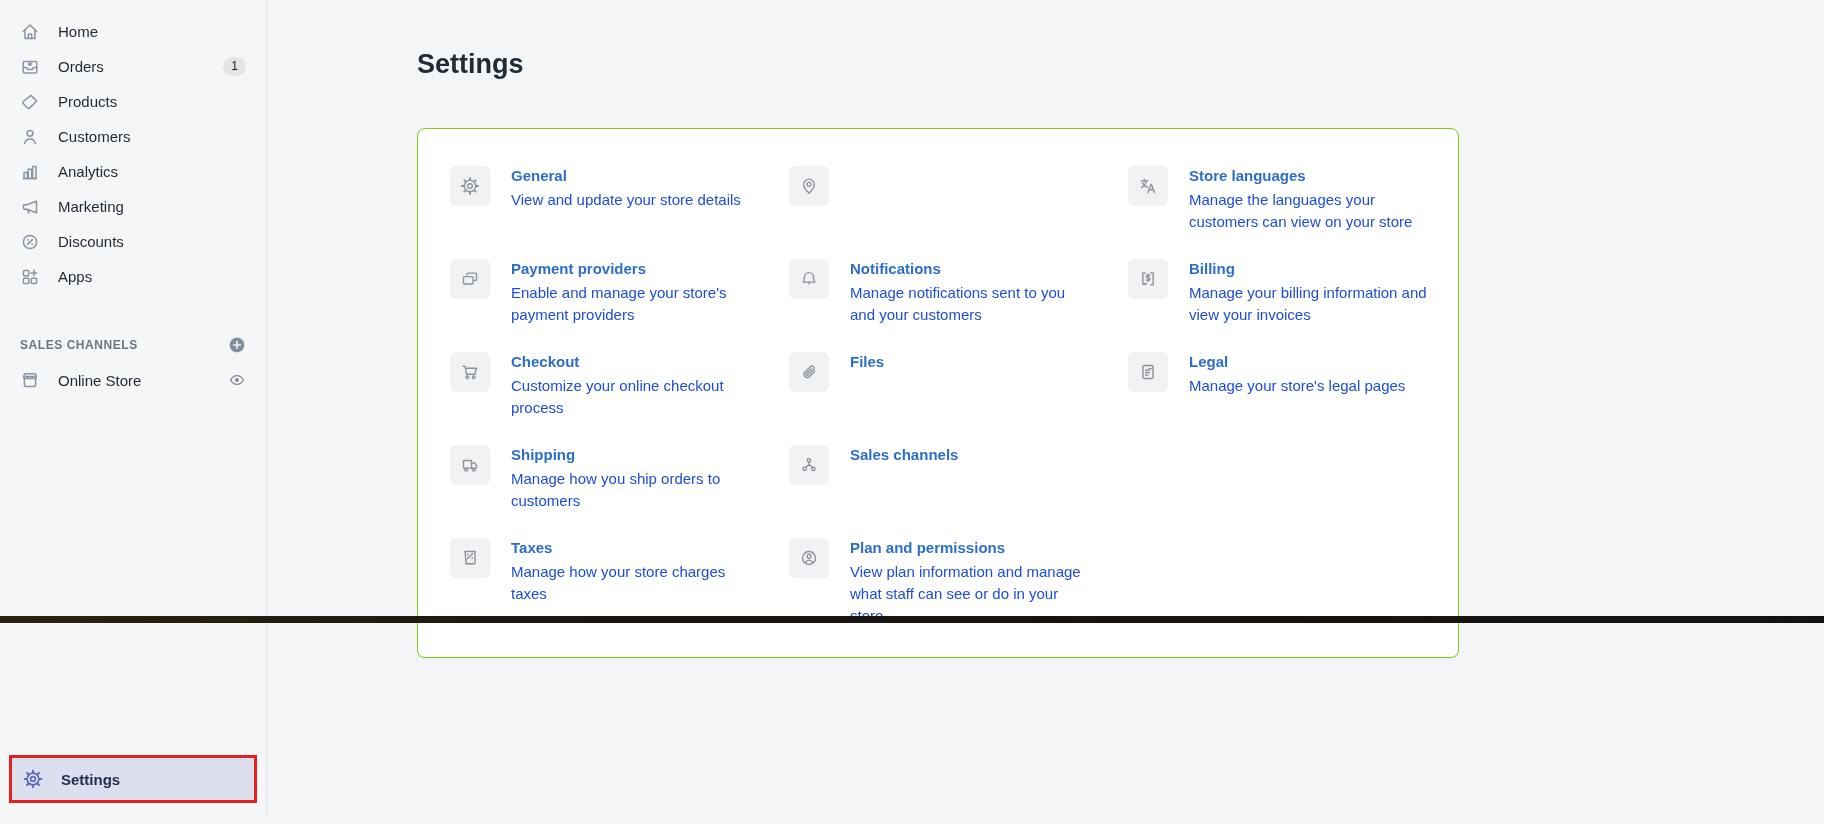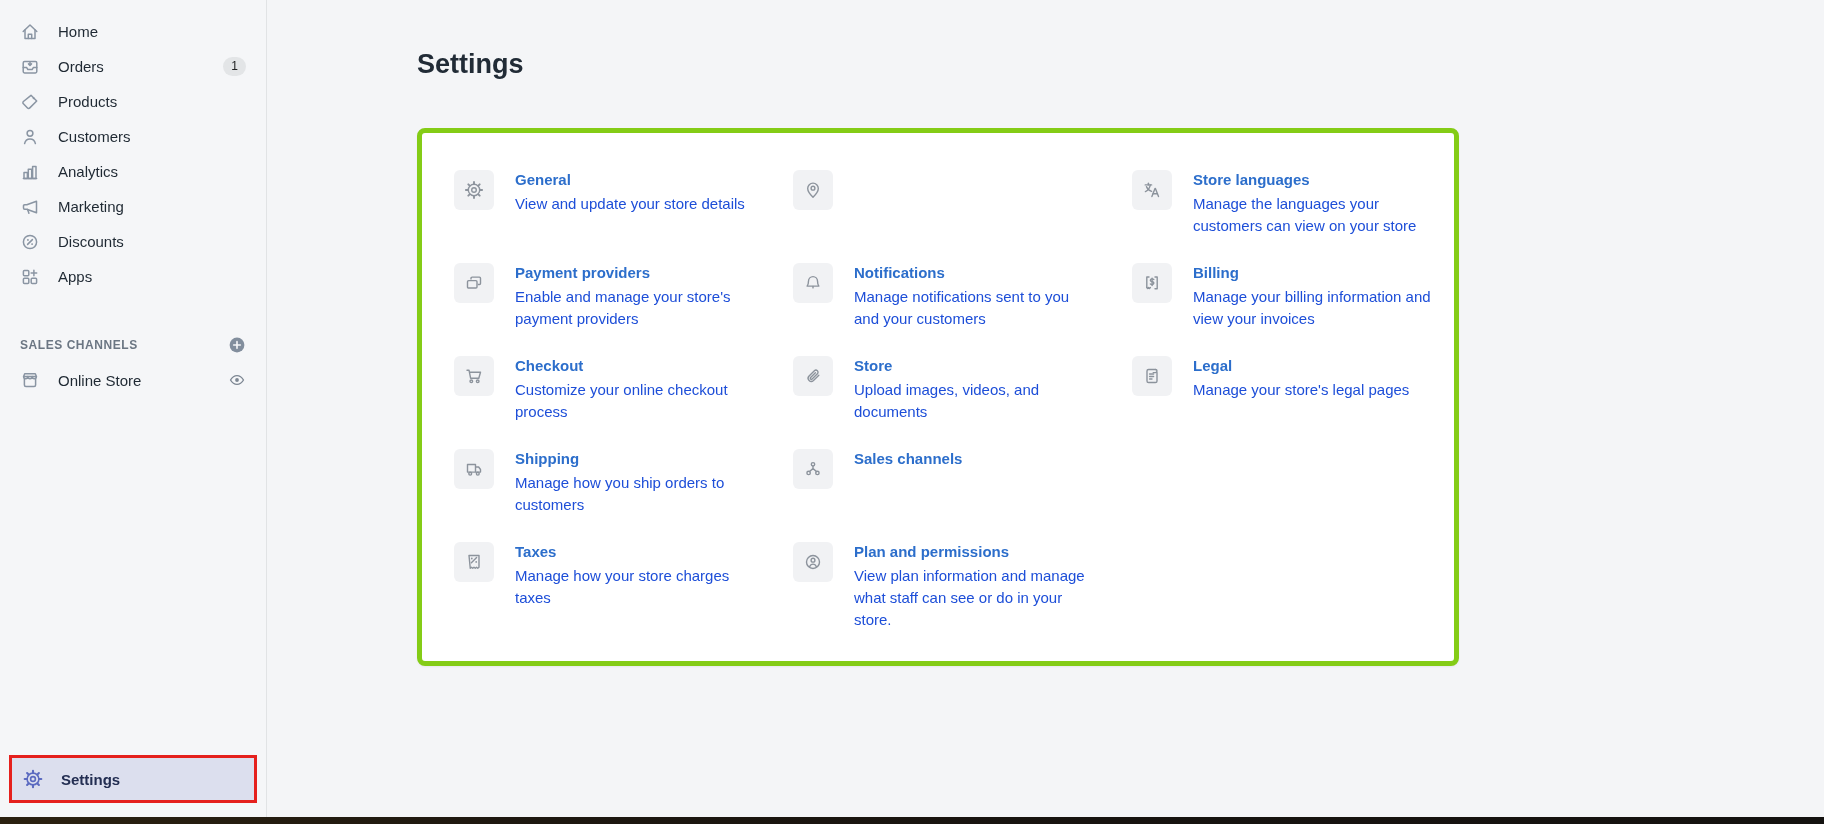--- a/index.html
+++ b/index.html
@@ -1,17 +1,17 @@
 <!DOCTYPE html>
 <html><head>
 <meta charset="utf-8">
 <style>
   html,body{margin:0;padding:0;width:1824px;height:824px;overflow:hidden;
     font-family:"Liberation Sans",sans-serif;background:#f4f5f7;-webkit-font-smoothing:antialiased;}
-  .app{display:flex;width:1824px;height:824px;position:relative;}
+  .app{display:flex;width:1824px;height:623px;position:relative;}
 
   
   .sidebar{width:267px;min-width:267px;background:#f5f6f8;border-right:1px solid #e1e3e5;
     display:flex;flex-direction:column;padding-top:14px;box-sizing:border-box;height:817px;}
   .nav-item{display:flex;align-items:center;height:35px;padding:0 20px;gap:18px;
     font-size:15px;color:#1f2933;cursor:pointer;}
   .nav-item .lbl{flex:1;white-space:nowrap;}
   .badge{background:#e3e5e7;border-radius:10px;padding:1px 8px;font-size:12px;color:#202223;line-height:17px;}
   .ic{width:20px;height:20px;display:flex;color:#8a95a3;flex:none;}
   .ic svg{width:100%;height:100%;}
@@ -22,21 +22,21 @@
   .channel-row{margin-top:6px;height:36px;}
   .spacer{flex:1;}
   .annotation{margin:0 9px 14px;border:3px solid #e5201d;}
   .settings-row{background:#dcdfee;display:flex;align-items:center;gap:18px;padding:0 11px;height:42px;cursor:pointer;}
   .settings-row .ic{color:#5b6ac0;}
   .settings-row .lbl{font-size:15px;font-weight:600;color:#232e52;}
 
   
   .main{flex:1;padding:44px 0 0 150px;box-sizing:border-box;}
   .page-title{font-size:27px;font-weight:700;color:#212b36;margin:0;line-height:40px;}
-  .card{width:1042px;margin-top:44px;background:#ffffff;border:5px solid #84cc16;border-radius:8px;
+  .card{width:1042px;margin-top:44px;background:#ffffff;border:1px solid #84cc16;border-radius:8px;
     box-shadow:0 1px 2px rgba(22,29,37,.05);padding:37px 32px 30px;box-sizing:border-box;}
   .grid{display:grid;grid-template-columns:repeat(3,1fr);column-gap:36px;row-gap:26px;}
   .cell{display:flex;align-items:flex-start;}
   .tile{width:40px;height:40px;border-radius:6px;background:#f1f2f4;display:flex;align-items:center;
     justify-content:center;color:#8c939c;flex:none;}
   .tile svg{width:20px;height:20px;}
   .txt{margin-left:21px;width:242px;}
   .title-link{display:inline-block;color:#2c6ecb;font-size:15px;font-weight:600;text-decoration:none;
     margin:1px 0 5px;cursor:pointer;}
   .desc{font-size:15px;line-height:22px;color:#1d4ed8;}
@@ -295,22 +295,21 @@
           </div>
         </div>
 
         <div class="cell">
           <span class="tile">
             <svg viewBox="0 0 20 20" fill="none" stroke="currentColor" stroke-width="1.4" stroke-linecap="round" stroke-linejoin="round">
               <path d="M15.8 9.2l-5.3 5.3a3.1 3.1 0 0 1-4.4-4.4l5.3-5.3a2.1 2.1 0 0 1 3 3l-5.3 5.3a1.05 1.05 0 0 1-1.5-1.5l4.8-4.8"></path>
             </svg>
           </span>
           <div class="txt">
-            <a class="title-link">Store</a>
-            <div class="desc">Upload images, videos, and documents</div>
+            <a class="title-link">Files</a>
           </div>
         </div>
 
         <div class="cell">
           <span class="tile">
             <svg viewBox="0 0 20 20" fill="none" stroke="currentColor" stroke-width="1.4" stroke-linecap="round" stroke-linejoin="round">
               <path d="M13.4 3.5H6.6C5.7 3.5 5 4.2 5 5.1v9.8c0 .9.7 1.6 1.6 1.6h6.8c.9 0 1.6-.7 1.6-1.6V6.6"></path>
               <path d="M13.4 3.5c.9 0 1.6.7 1.6 1.6s-.7 1.5-1.6 1.5h-2.2"></path>
               <path d="M7.6 8h4M7.6 10.5h4M7.6 13h2.4"></path>
             </svg>

